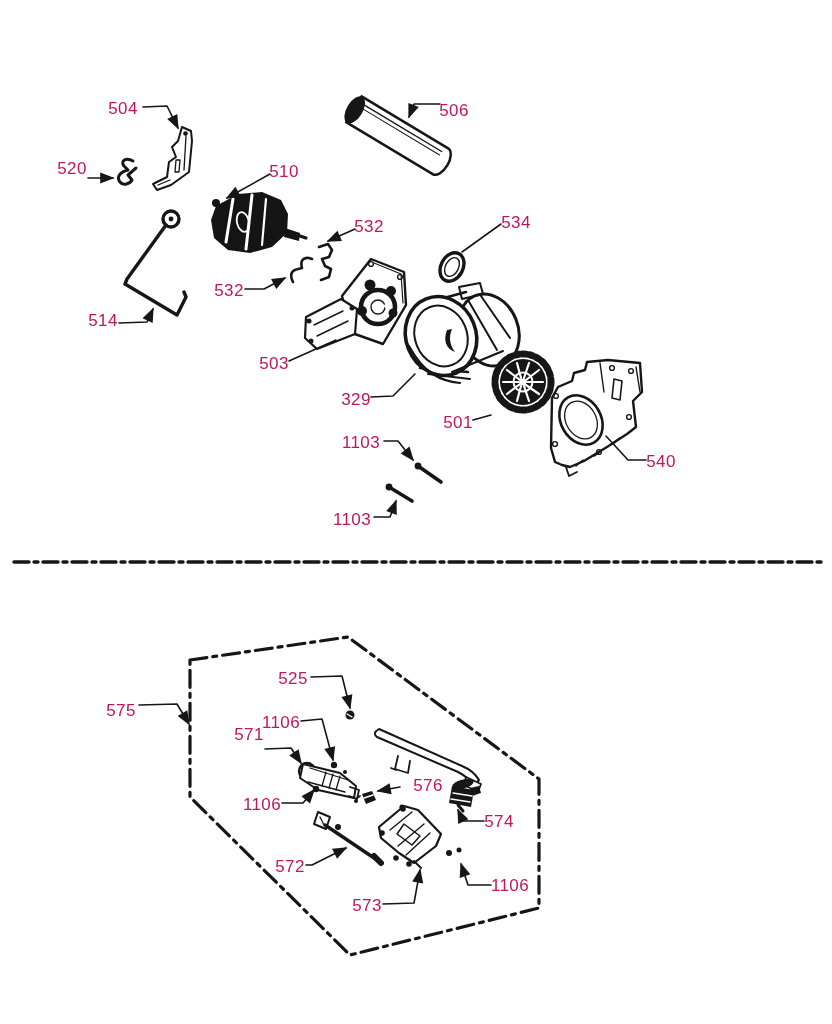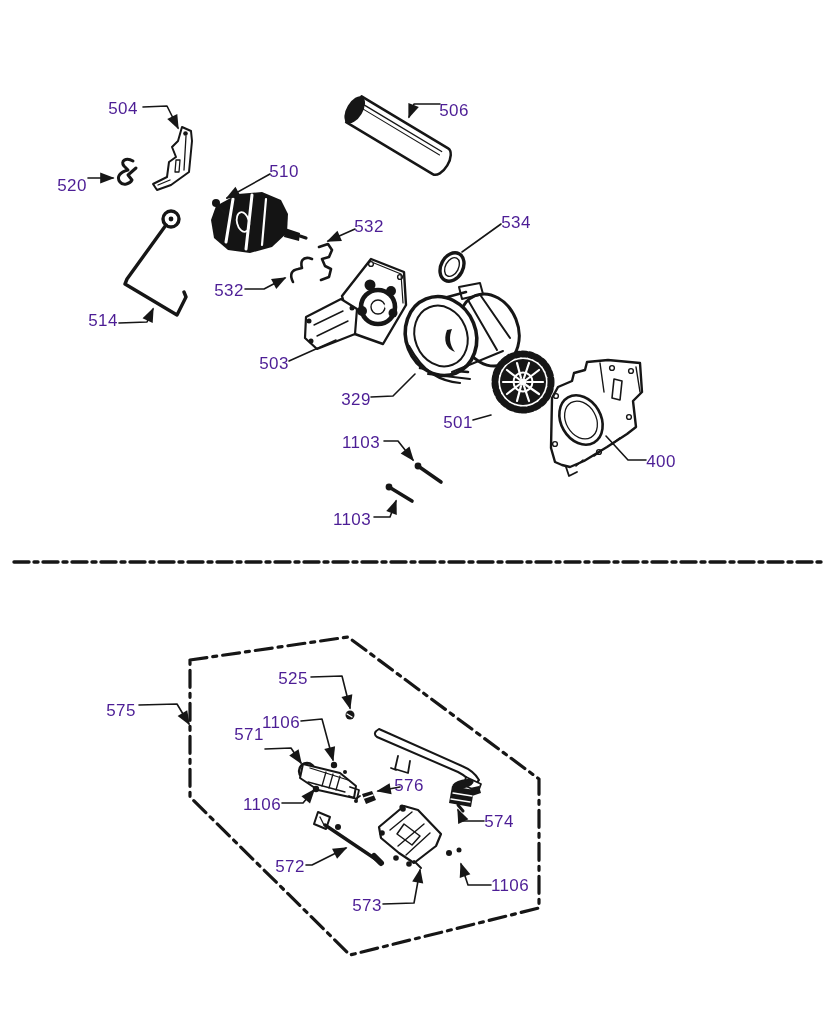--- a/index.html
+++ b/index.html
@@ -3,21 +3,21 @@
 <meta charset="utf-8">
 <style>
   html,body{margin:0;padding:0;background:#ffffff;}
   #stage{
     position:relative;width:832px;height:1024px;background:#ffffff;
     font-family:"Liberation Sans", sans-serif;overflow:hidden;
   }
   #artwork{position:absolute;left:0;top:0;}
   .part-label{
     position:absolute;transform:translate(-50%,-50%);
-    font-size:17px;line-height:1;letter-spacing:.4px;color:#4c1d95;
+    font-size:17px;line-height:1;letter-spacing:.4px;color:#be185d;
     white-space:nowrap;user-select:none;
   }
   .ink{stroke:#161616;}
 </style>
 </head>
 <body>
 
 <div id="stage">
 
 <svg id="artwork" width="832" height="1024" viewBox="0 0 832 1024" fill="none" stroke-linecap="round" stroke-linejoin="round">
@@ -263,38 +263,38 @@
       <path d="M383,904 L414,903 L420,870" marker-end="url(#arw)"></path>
       <path d="M491,885 L468,885 L461,864" marker-end="url(#arw)"></path>
     </g>
   </g>
 </svg>
 
 <div>
 
   <div class="part-label" style="left:123px;top:108px">504</div>
   <div class="part-label" style="left:454px;top:110px">506</div>
-  <div class="part-label" style="left:72px;top:185px">520</div>
+  <div class="part-label" style="left:72px;top:168px">520</div>
   <div class="part-label" style="left:284px;top:171px">510</div>
   <div class="part-label" style="left:369px;top:226px">532</div>
   <div class="part-label" style="left:516px;top:222px">534</div>
   <div class="part-label" style="left:229px;top:290px">532</div>
   <div class="part-label" style="left:103px;top:320px">514</div>
   <div class="part-label" style="left:274px;top:363px">503</div>
   <div class="part-label" style="left:356px;top:399px">329</div>
   <div class="part-label" style="left:458px;top:422px">501</div>
-  <div class="part-label" style="left:661px;top:461px">400</div>
+  <div class="part-label" style="left:661px;top:461px">540</div>
   <div class="part-label" style="left:361px;top:442px">1103</div>
   <div class="part-label" style="left:352px;top:519px">1103</div>
 
   <div class="part-label" style="left:121px;top:710px">575</div>
   <div class="part-label" style="left:293px;top:678px">525</div>
   <div class="part-label" style="left:281px;top:722px">1106</div>
   <div class="part-label" style="left:249px;top:734px">571</div>
   <div class="part-label" style="left:262px;top:804px">1106</div>
-  <div class="part-label" style="left:409px;top:785px">576</div>
+  <div class="part-label" style="left:428px;top:785px">576</div>
   <div class="part-label" style="left:499px;top:821px">574</div>
   <div class="part-label" style="left:290px;top:866px">572</div>
   <div class="part-label" style="left:367px;top:905px">573</div>
   <div class="part-label" style="left:510px;top:885px">1106</div>
 </div>
 
 </div>
 
 </body></html>

